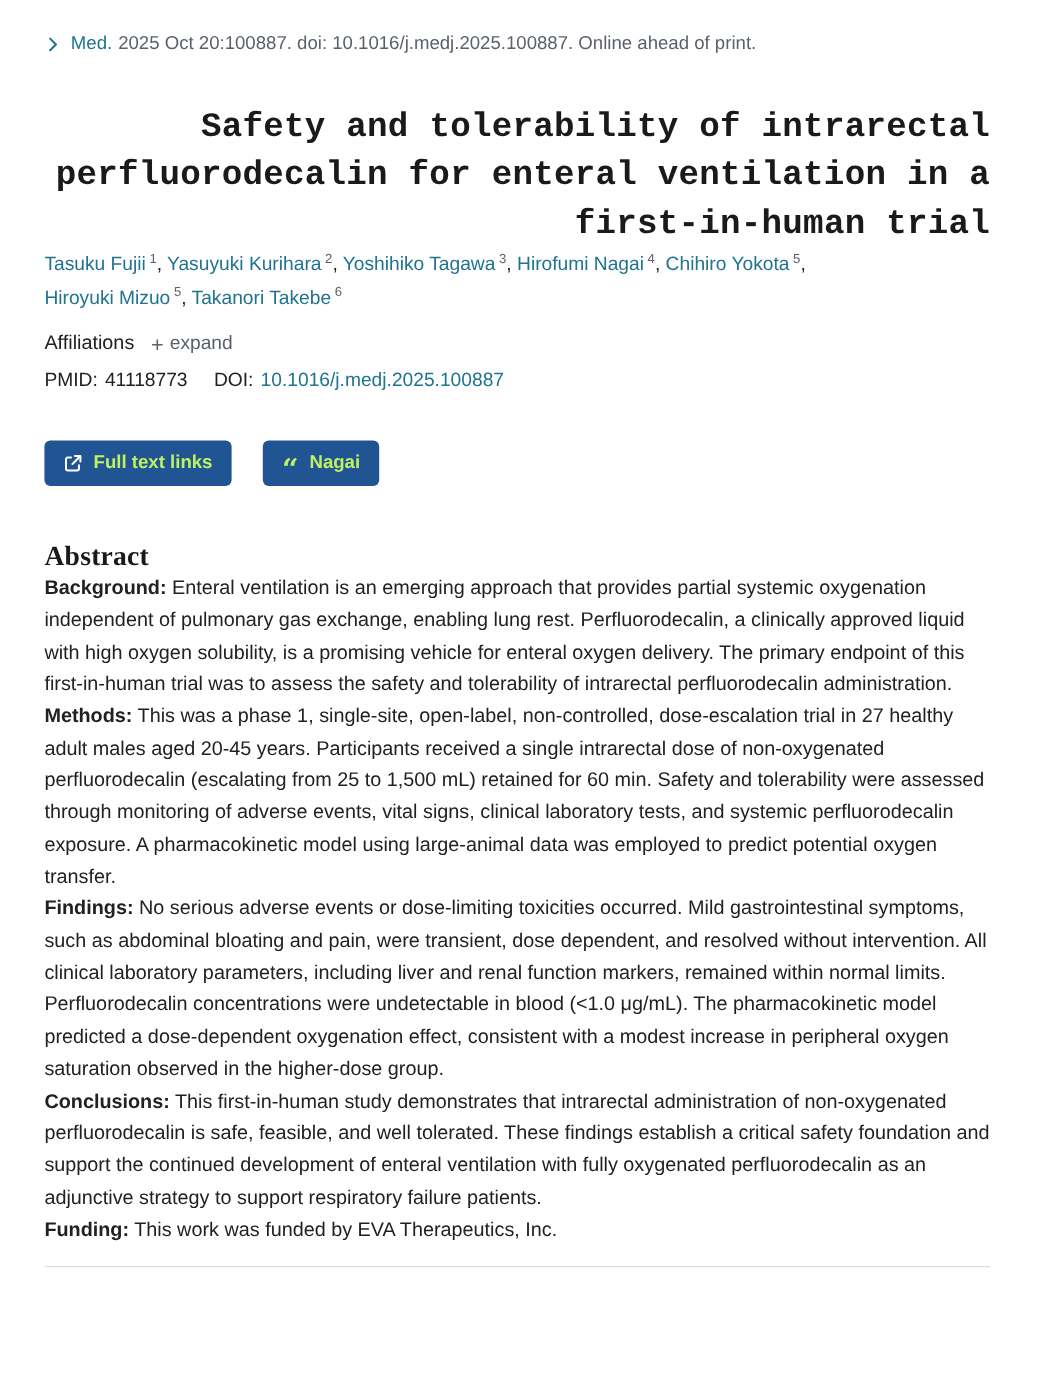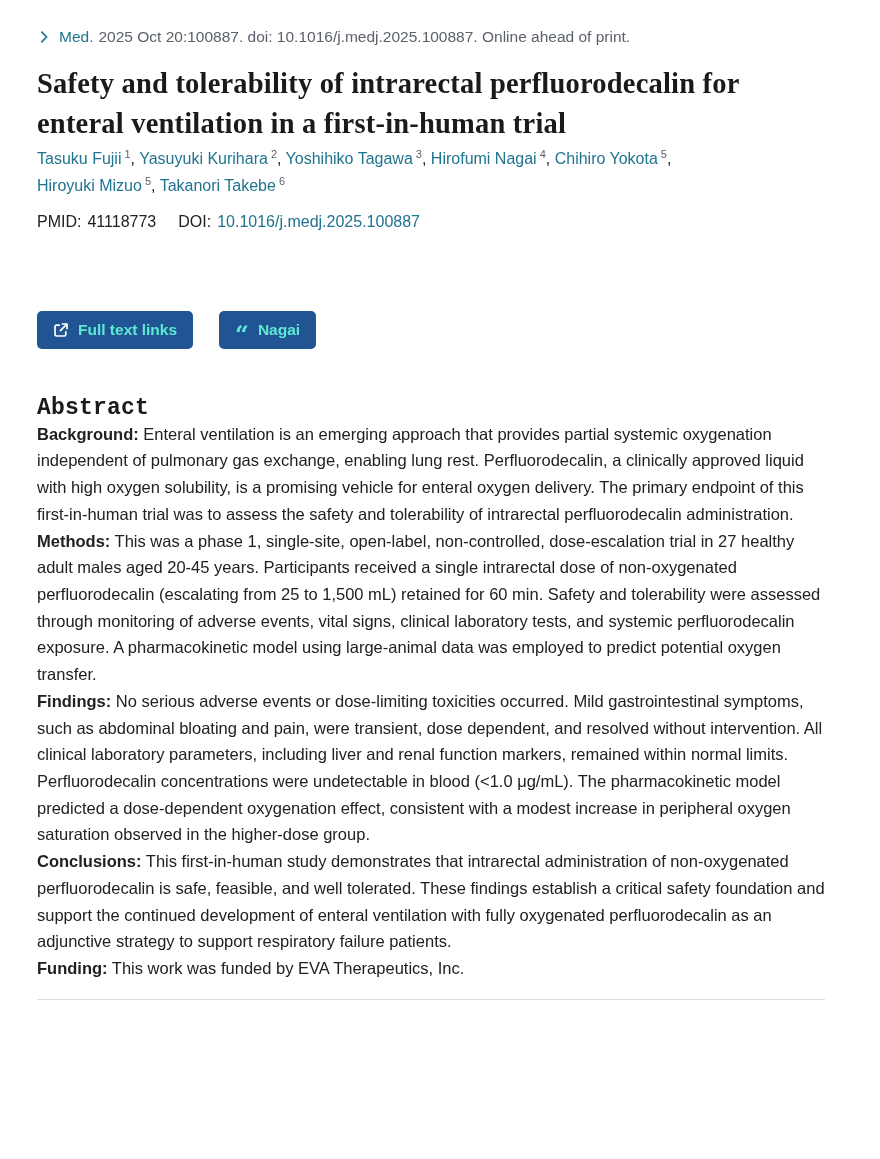--- a/index.html
+++ b/index.html
@@ -17,23 +17,23 @@
   }
   .page{padding:26px 55px 0 37px;}
 
   
   .cite-line{display:flex;align-items:center;font-size:15.5px;color:var(--muted);line-height:1.4;}
   .chevron{display:inline-flex;align-items:center;margin-right:8px;cursor:pointer;}
   .journal-link{color:var(--link);text-decoration:none;cursor:pointer;margin-right:5px;}
 
   
   h1.title{
-    font-family:Liberation Serif, serif;
+    font-family:Liberation Mono, monospace;
     font-size:28.5px;font-weight:700;line-height:1.42;
-    color:#1a1a1a;margin-top:16px;letter-spacing:.2px;
+    color:#1a1a1a;margin-top:38px;letter-spacing:.2px;text-align:right;
   }
 
   
   .authors{font-size:16px;line-height:1.7;max-width:745px;}
   .author-link{color:var(--link);text-decoration:none;cursor:pointer;white-space:nowrap;}
   .affil-num{font-size:11px;color:var(--muted);margin-left:3px;}
   .author-sep{color:var(--text);}
 
   
   .affil-row{margin-top:15px;font-size:16.5px;display:flex;align-items:center;}
@@ -47,33 +47,33 @@
   
   .ids-row{margin-top:13px;font-size:16px;display:flex;align-items:center;}
   .id-group{margin-right:22px;text-align:right;}
   .id-label{margin-right:6px;}
   .doi-link{color:var(--link);text-decoration:none;cursor:pointer;}
 
   
   .actions{margin-top:40px;display:flex;gap:26px;}
   .btn{
     display:inline-flex;align-items:center;gap:9px;
-    background:var(--button);color:#5eead4;
+    background:var(--button);color:#bef264;
     font-family:"Liberation Sans",sans-serif;font-size:15.5px;font-weight:700;
-    border:none;border-radius:5px;height:38px;padding:0 16px;cursor:pointer;margin-top:40px;
+    border:none;border-radius:5px;height:38px;padding:0 16px;cursor:pointer;
   }
   .btn .icn{display:inline-flex;align-items:center;}
   .quote-glyph{
     font-family:"DejaVu Serif",serif;font-size:24px;line-height:0;
     position:relative;top:5px;font-weight:700;
   }
 
   
   h2.abstract-heading{
-    font-family:Liberation Mono, monospace;
+    font-family:Liberation Serif, serif;
     font-size:23px;font-weight:700;color:#1a1a1a;
     margin-top:46px;letter-spacing:.2px;
   }
   .abs-para{font-size:16.5px;line-height:1.62;color:var(--text);}
   .abs-para b{font-weight:700;}
 
   .bottom-divider{margin-top:17px;border-top:1px solid #dddddd;height:1px;}
 </style>
 </head>
 <body>
@@ -88,20 +88,27 @@
     </span>
     <span>
       <a class="journal-link">Med.</a><span>2025 Oct 20:100887. doi: 10.1016/j.medj.2025.100887. Online ahead of print.</span>
     </span>
   </div>
 
   <h1 class="title">Safety and tolerability of intrarectal perfluorodecalin for enteral ventilation in a first-in-human trial</h1>
 
   <div class="authors" id="authors"><a class="author-link">Tasuku Fujii</a><sup class="affil-num">1</sup><span class="author-sep">, </span><a class="author-link">Yasuyuki Kurihara</a><sup class="affil-num">2</sup><span class="author-sep">, </span><a class="author-link">Yoshihiko Tagawa</a><sup class="affil-num">3</sup><span class="author-sep">, </span><a class="author-link">Hirofumi Nagai</a><sup class="affil-num">4</sup><span class="author-sep">, </span><a class="author-link">Chihiro Yokota</a><sup class="affil-num">5</sup><span class="author-sep">, </span><a class="author-link">Hiroyuki Mizuo</a><sup class="affil-num">5</sup><span class="author-sep">, </span><a class="author-link">Takanori Takebe</a><sup class="affil-num">6</sup></div>
 
+  <div class="affil-row">
+    <span>Affiliations</span>
+    <button class="expand-btn">
+      <span class="plus-icon">+</span>
+      <span>expand</span>
+    </button>
+  </div>
 
   <div class="ids-row">
     <span class="id-group">
       <span class="id-label">PMID:</span><span>41118773</span>
     </span>
     <span class="id-group">
       <span class="id-label">DOI:</span><a class="doi-link">10.1016/j.medj.2025.100887</a>
     </span>
   </div>
 

